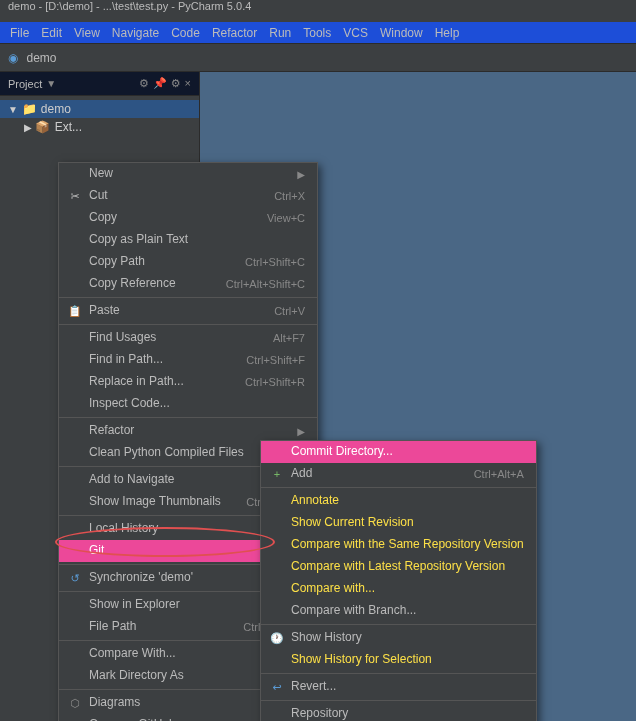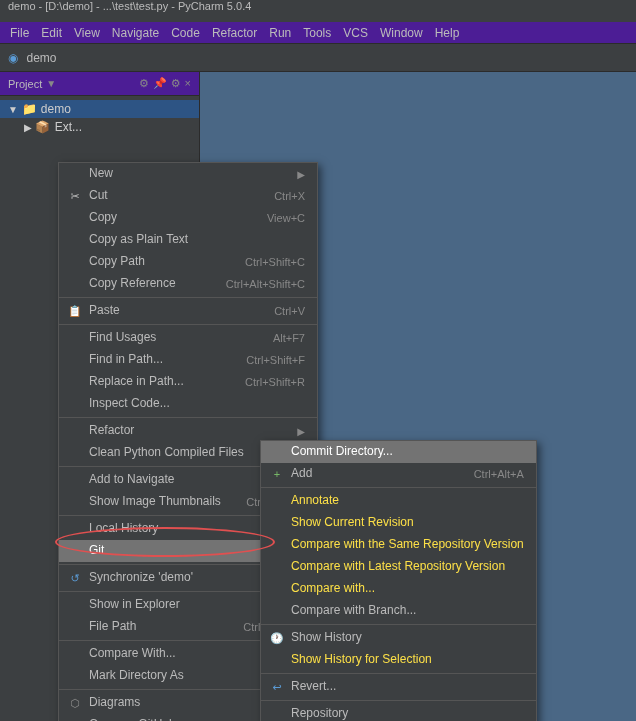--- a/index.html
+++ b/index.html
@@ -19,21 +19,21 @@
       color: #bbbbbb;
       height: 22px;
       display: flex;
       align-items: flex-start;
       padding: 0 8px;
       font-size: 11px;
     }
 
     
     .menu-bar {
-      background: #4c1d95;
+      background: #1d4ed8;
       color: #bbbbbb;
       height: 22px;
       display: flex;
       align-items: center;
       padding: 0 4px;
       font-size: 12px;
       border-bottom: 1px solid #2b2b2b;
     }
     .menu-item {
       padding: 2px 6px;
@@ -65,21 +65,21 @@
     }
 
     .sidebar {
       width: 200px;
       background: #3c3f41;
       border-right: 1px solid #2b2b2b;
       position: relative;
     }
 
     .sidebar-header {
-      background: #4c1d95;
+      background: #0f172a;
       color: #bbbbbb;
       font-size: 11px;
       padding: 4px 8px;
       border-bottom: 1px solid #2b2b2b;
       display: flex;
       align-items: center;
       justify-content: space-between;
       height: 24px;
     }
 
@@ -133,21 +133,21 @@
       display: flex;
       align-items: center;
       padding: 3px 12px 3px 8px;
       color: #bbbbbb;
       font-size: 12px;
       cursor: pointer;
       justify-content: space-between;
       min-height: 22px;
     }
     .ctx-item.highlighted {
-      background: #737373;
+      background: #ec4899;
       color: #ffffff;
     }
     .ctx-item.disabled {
       color: #fde047;
       cursor: default;
     }
 
     .ctx-item-left {
       display: flex;
       align-items: flex-start;

